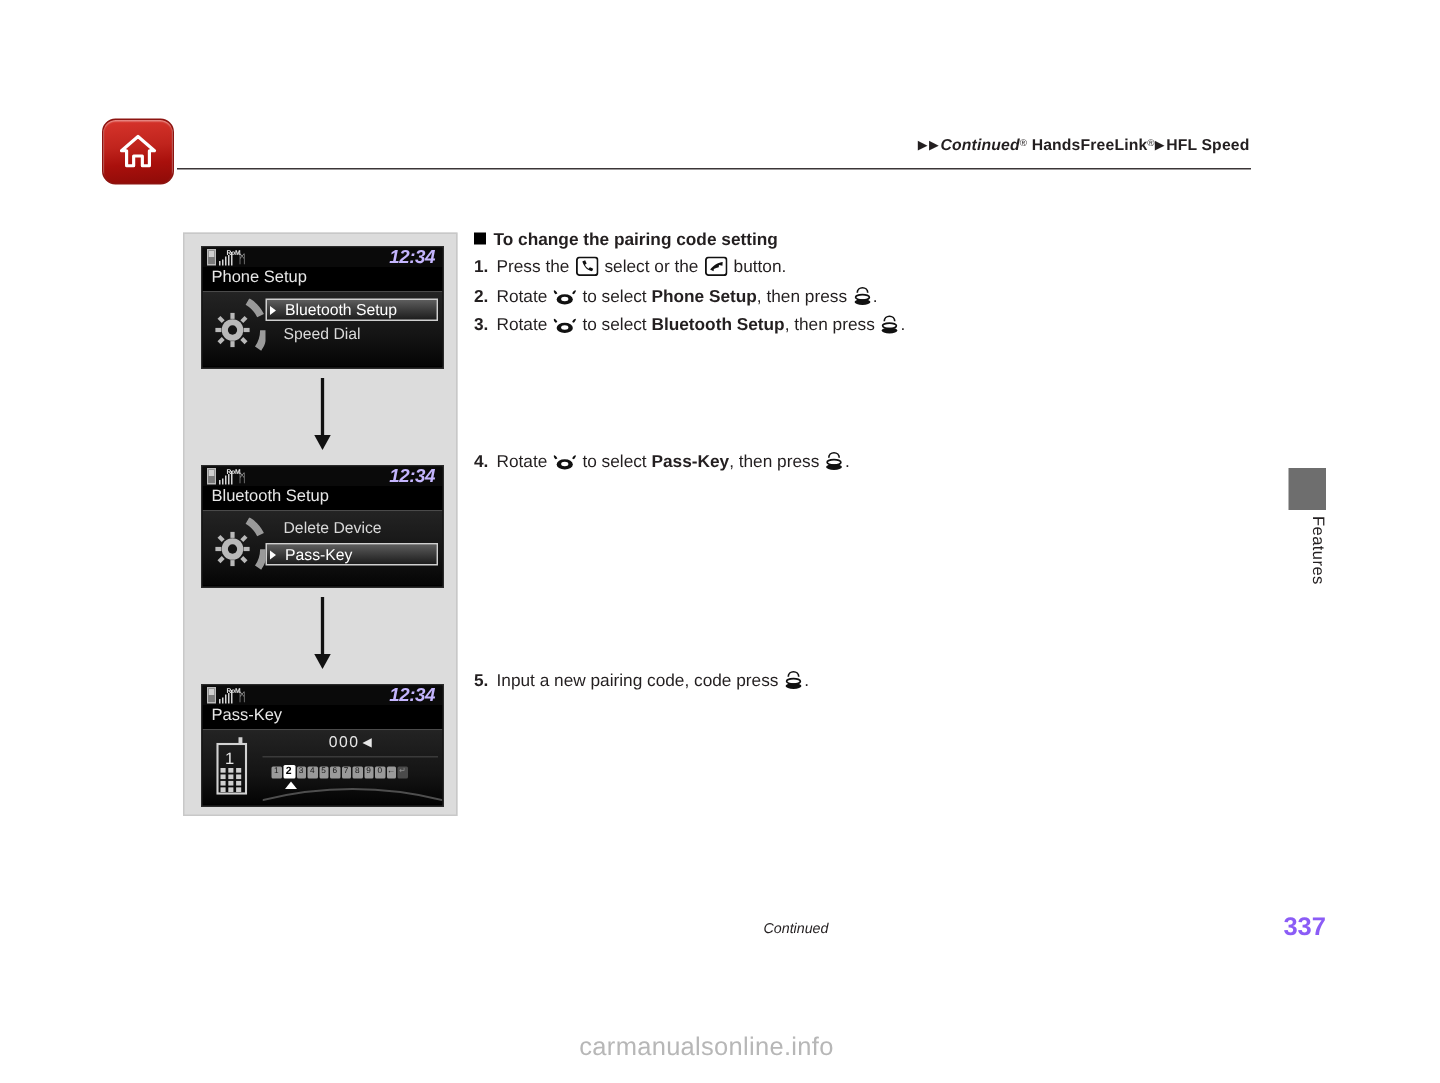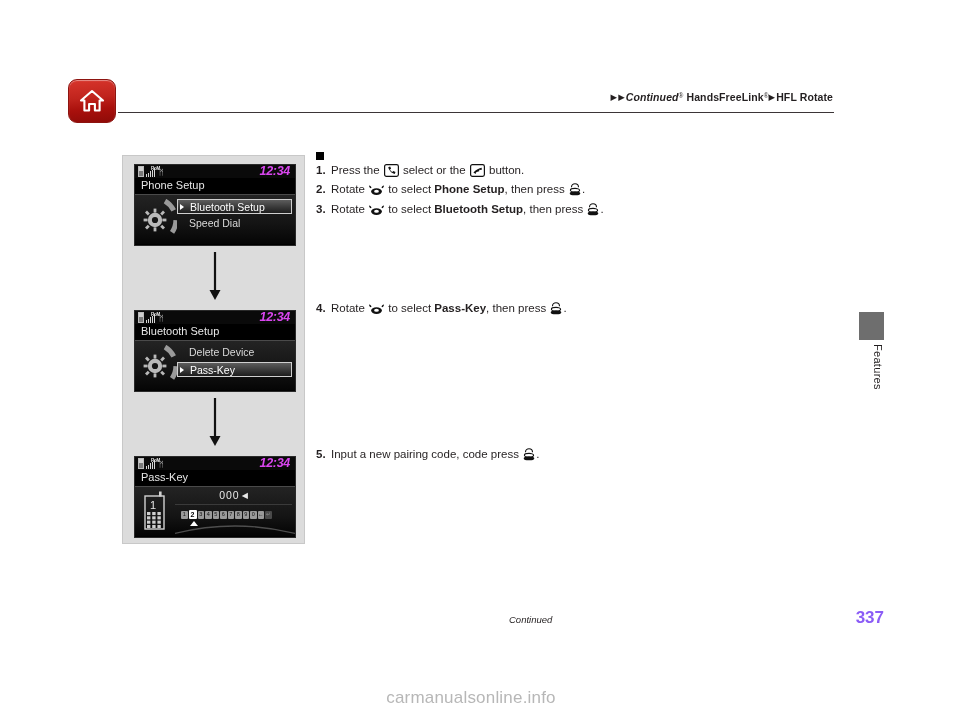--- a/index.html
+++ b/index.html
@@ -134,21 +134,21 @@
     color: #bdbdbd;
     line-height: 9px;
     margin-left: 2px;
   }
   .clock {
     position: absolute;
     right: 5px; top: -1px;
     font-size: 12.5px;
     font-style: italic;
     font-weight: bold;
-    color: #d946ef;
+    color: #c4b5fd;
     letter-spacing: -.3px;
   }
 
   .screen-title {
     position: relative;
     height: 17px;
     background: #000;
     color: #e7e7e7;
     font-size: 11px;
     padding: 1px 0 0 6px;
@@ -385,21 +385,21 @@
 
   <div id="home-button">
     <span>
       <svg width="26" height="24" viewBox="0 0 26 24" aria-hidden="true">
         <path d="M13 2 L24 11.5 L20.6 11.5 L20.6 21.5 L15.9 21.5 L15.9 15 L10.1 15 L10.1 21.5 L5.4 21.5 L5.4 11.5 L2 11.5 Z" fill="none" stroke="#ffffff" stroke-width="2.1" stroke-linejoin="round"></path>
       </svg>
     </span>
   </div>
 
   <div id="breadcrumb">
-    <span class="tri">▶</span><span class="tri">▶</span><span class="bt">Continued</span><sup>®</sup><span class="bold"> HandsFreeLink</span><sup>®</sup><span class="tri">▶</span><span class="bold">HFL Rotate</span>
+    <span class="tri">▶</span><span class="tri">▶</span><span class="bt">Continued</span><sup>®</sup><span class="bold"> HandsFreeLink</span><sup>®</sup><span class="tri">▶</span><span class="bold">HFL Speed</span>
   </div>
 
   <div id="header-rule"></div>
 </div>
 
 <div id="figure-panel">
 
   <div class="nav-screen" id="nav-screen-1">
     <div class="status-bar">
       <div class="status-icons">
@@ -582,20 +582,21 @@
         </svg>
       </div>
     </div>
   </div>
 </div>
 
 <div id="instructions">
 
   <div class="head-row">
     <span class="sq"></span>
+    <span>To change the pairing code setting</span>
   </div>
 
   <div class="step">
     <span class="num">1.</span>
     <span class="txt"><span>Press the </span><span class="icon-inline"><svg width="15" height="13" viewBox="0 0 15 13" aria-hidden="true">
             <rect x="0.6" y="0.6" width="13.8" height="11.8" rx="1.8" fill="none" stroke="#111" stroke-width="1.2"></rect>
             <path d="M4.2 3.3c1.4 4 3.2 5.6 6.5 6.6l.8-1.8-2.2-1-1 1c-1.1-.7-1.8-1.5-2.3-2.6l1.1-.9-1-2.1z" fill="#111"></path>
           </svg></span><span> select or the </span><span class="icon-inline"><svg width="15" height="13" viewBox="0 0 15 13" aria-hidden="true">
             <rect x="0.6" y="0.6" width="13.8" height="11.8" rx="1.8" fill="none" stroke="#111" stroke-width="1.2"></rect>
             <path d="M3.4 8.6c2.9-3.3 5.6-4.4 8.4-4.9l-.2 2.4-2.3-.4-.1 1.5c-1.3.2-2.3.6-3.3 1.2l-.2 1.5z" fill="#111"></path>

